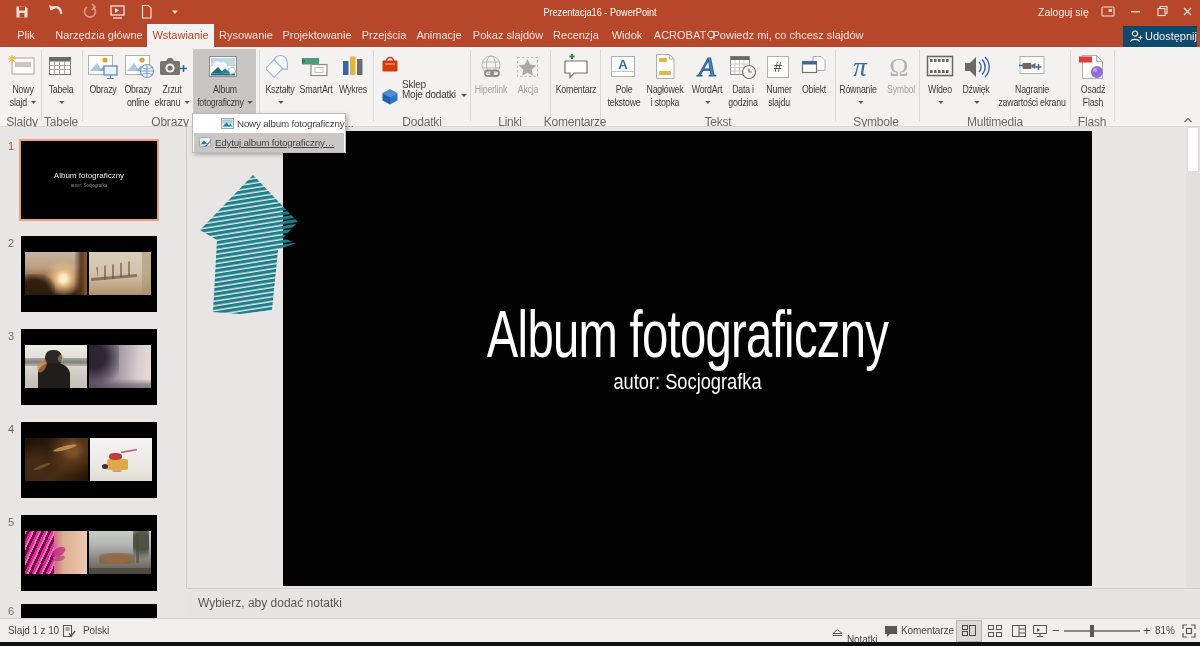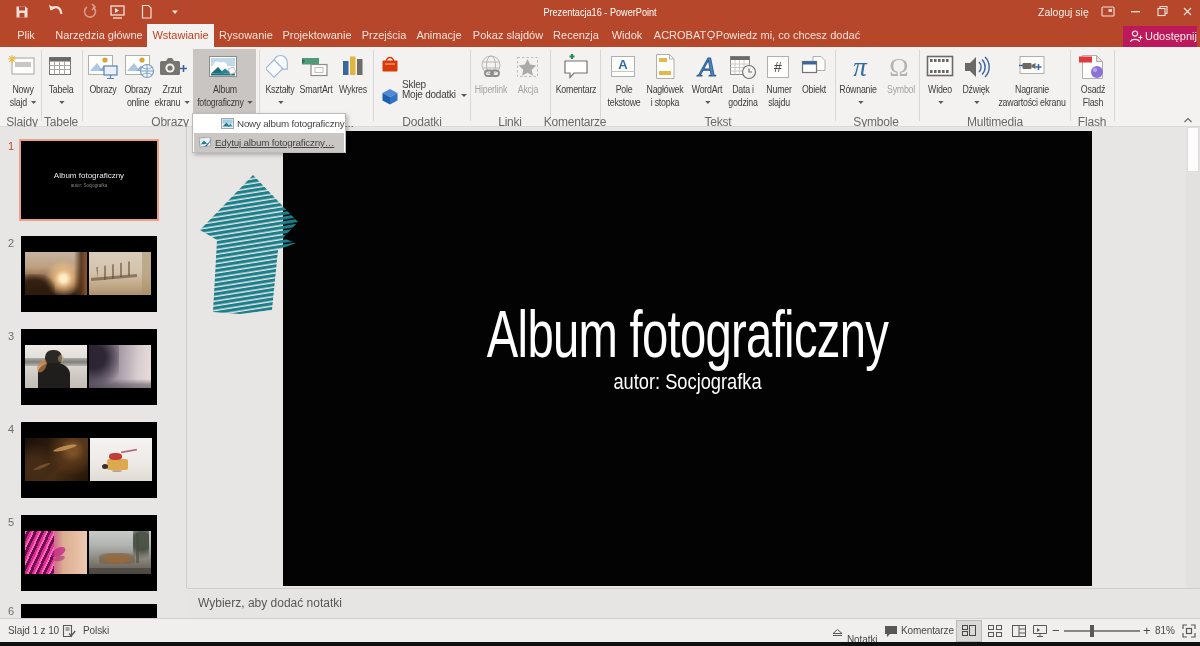--- a/index.html
+++ b/index.html
@@ -7,21 +7,21 @@
   body { font-family:"Liberation Sans", sans-serif; position:relative; background:#E8E6E4; }
   .abs { position:absolute; }
 
   
   #titlebar { left:0; top:0; width:1200px; height:24px; background:#B7472A; }
   #tabrow { left:0; top:24px; width:1200px; height:23px; background:#B7472A; }
   .tab { position:absolute; top:0; height:23px; line-height:23px; color:#F6E2DA; font-size:11px; transform:translateX(-50%); white-space:nowrap; }
   #seltab { position:absolute; left:147px; top:0; width:67px; height:23px; background:#F4F2F0; color:#C43E1C; font-size:11px; text-align:center; line-height:23px; }
   #titletext { position:absolute; left:600px; top:0; transform:translateX(-50%) scaleX(0.87); color:#FFFFFF; font-size:10.5px; line-height:24px; white-space:nowrap;}
   .tbicon { position:absolute; top:0; height:24px; color:#F3DCD3; }
-  #udost { position:absolute; left:1123px; top:2px; width:74px; height:21px; background:#be185d; color:#FBEFEA; font-size:11px; }
+  #udost { position:absolute; left:1123px; top:2px; width:74px; height:21px; background:#0c4a6e; color:#FBEFEA; font-size:11px; }
 
   
   #ribbon { left:0; top:47px; width:1200px; height:80px; background:#F4F2F0; border-bottom:1px solid #DCD9D6; }
   .rsep { position:absolute; top:3px; width:1px; height:71px; background:#D9D6D3; }
   .rlabel { position:absolute; font-size:10px; letter-spacing:-0.25px; color:#3F3D3B; text-align:center; transform:translateX(-50%) scaleX(0.88); white-space:nowrap; line-height:12px;}
   .dis { color:#A5A3A1 !important; }
   .glabel { position:absolute; top:68px; font-size:12px; letter-spacing:-0.2px; color:#6A6865; transform:translateX(-50%); white-space:nowrap; }
   .caret { display:inline-block; width:0; height:0; border-left:3px solid transparent; border-right:3px solid transparent; border-top:3.5px solid #5a5856; vertical-align:middle; margin-left:2px;}
   .caretb { position:absolute; width:0; height:0; border-left:3px solid transparent; border-right:3px solid transparent; border-top:3.5px solid #5a5856; }
 
@@ -97,21 +97,21 @@
     <div class="tab" style="left:384px">Przejścia</div>
     <div class="tab" style="left:439px">Animacje</div>
     <div class="tab" style="left:508px">Pokaz slajdów</div>
     <div class="tab" style="left:576px">Recenzja</div>
     <div class="tab" style="left:627px">Widok</div>
     <div class="tab" style="left:680px">ACROBAT</div>
     <svg class="abs" style="left:704px; top:5px" width="14" height="14" viewBox="0 0 14 14" fill="none" stroke="#F6E2DA" stroke-width="1.1">
       <circle cx="7" cy="5.5" r="3.2"></circle>
       <path d="M5.8 8.5 h2.4 M6 10.2 h2"></path>
     </svg>
-    <div class="tab" style="left:788px">Powiedz mi, co chcesz dodać</div>
+    <div class="tab" style="left:788px">Powiedz mi, co chcesz slajdów</div>
     <div id="udost">
       <svg style="position:absolute;left:5px;top:3px" width="15" height="15" viewBox="0 0 15 15" fill="none" stroke="#FBEFEA" stroke-width="1.2">
         <circle cx="7" cy="4.6" r="2.6"></circle>
         <path d="M2.5 13 c0.5-3.5 8.5-3.5 9 0"></path>
         <path d="M10.5 8.5 h4 M12.5 6.5 v4"></path>
       </svg>
       <span style="position:absolute;left:22px;line-height:21px;">Udostępnij</span>
     </div>
   </div>
   <div class="abs" id="ribbon">

